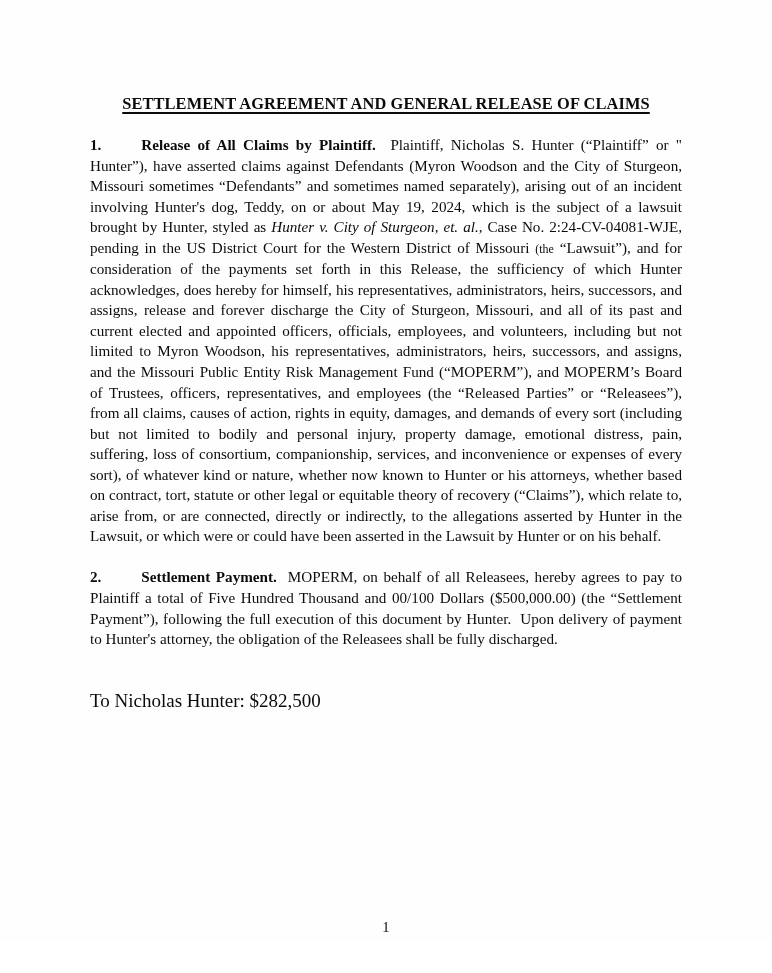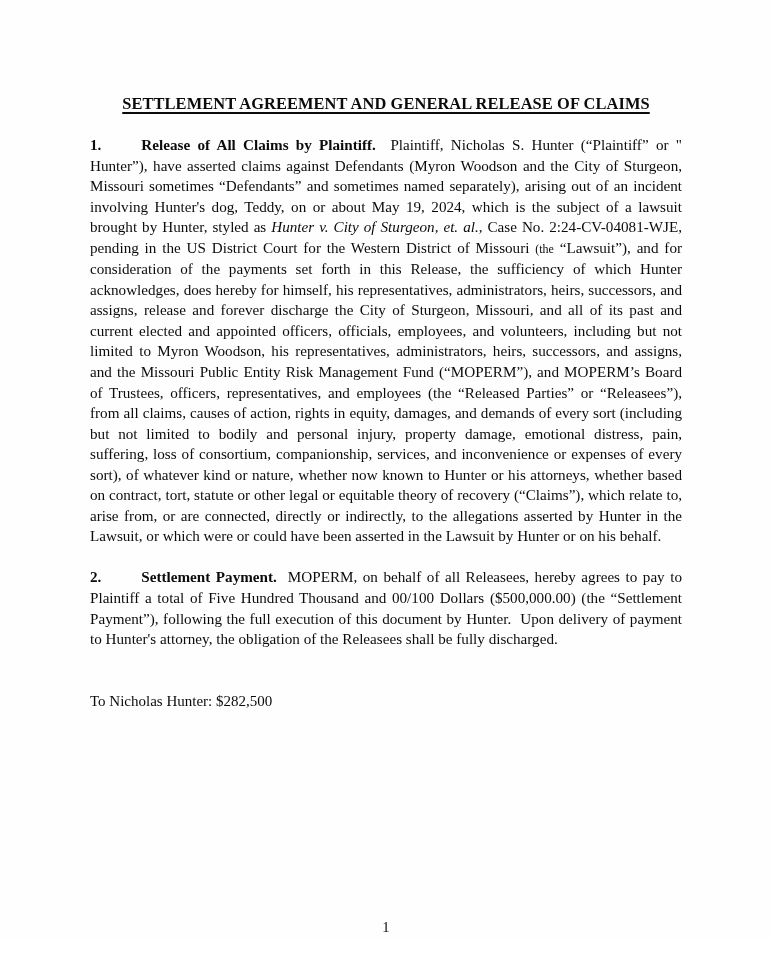--- a/index.html
+++ b/index.html
@@ -34,21 +34,21 @@
     font-size: 15.15px;
     line-height: 20.55px;
     text-align: justify;
   }
   .b  { font-weight: bold; }
   .i  { font-style: italic; }
   .sm { font-size: 12px; }
   .tab { display: inline-block; width: 40px; }
   .payees {
     margin-top: 41px;
-    font-size: 15px;
+    font-size: 19px;
     line-height: 20.9px;
     text-align: left;
   }
   .page-number {
     position: absolute;
     top: 919px;
     left: 0;
     width: 100%;
     text-align: center;
     font-size: 14.6px;

